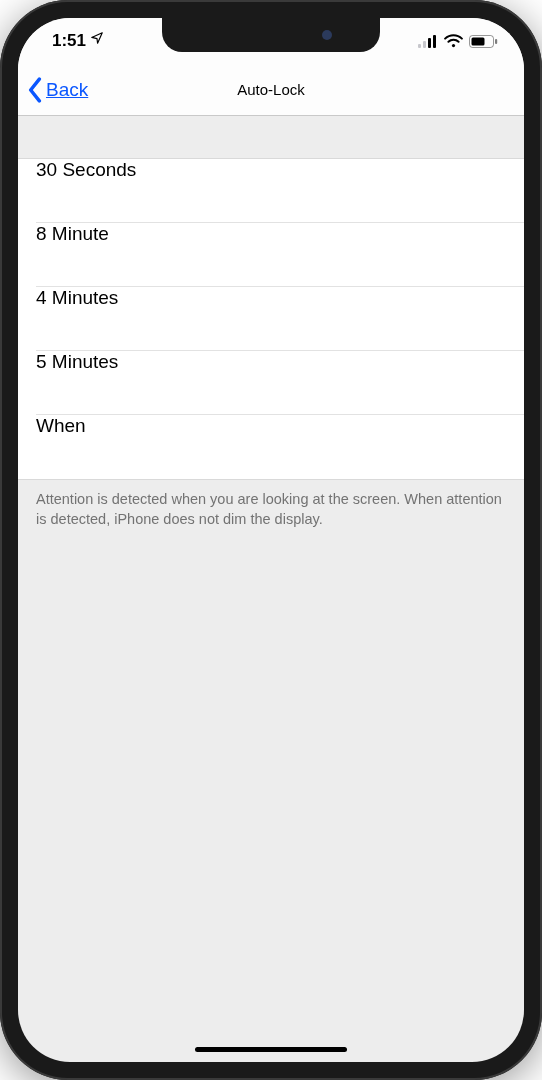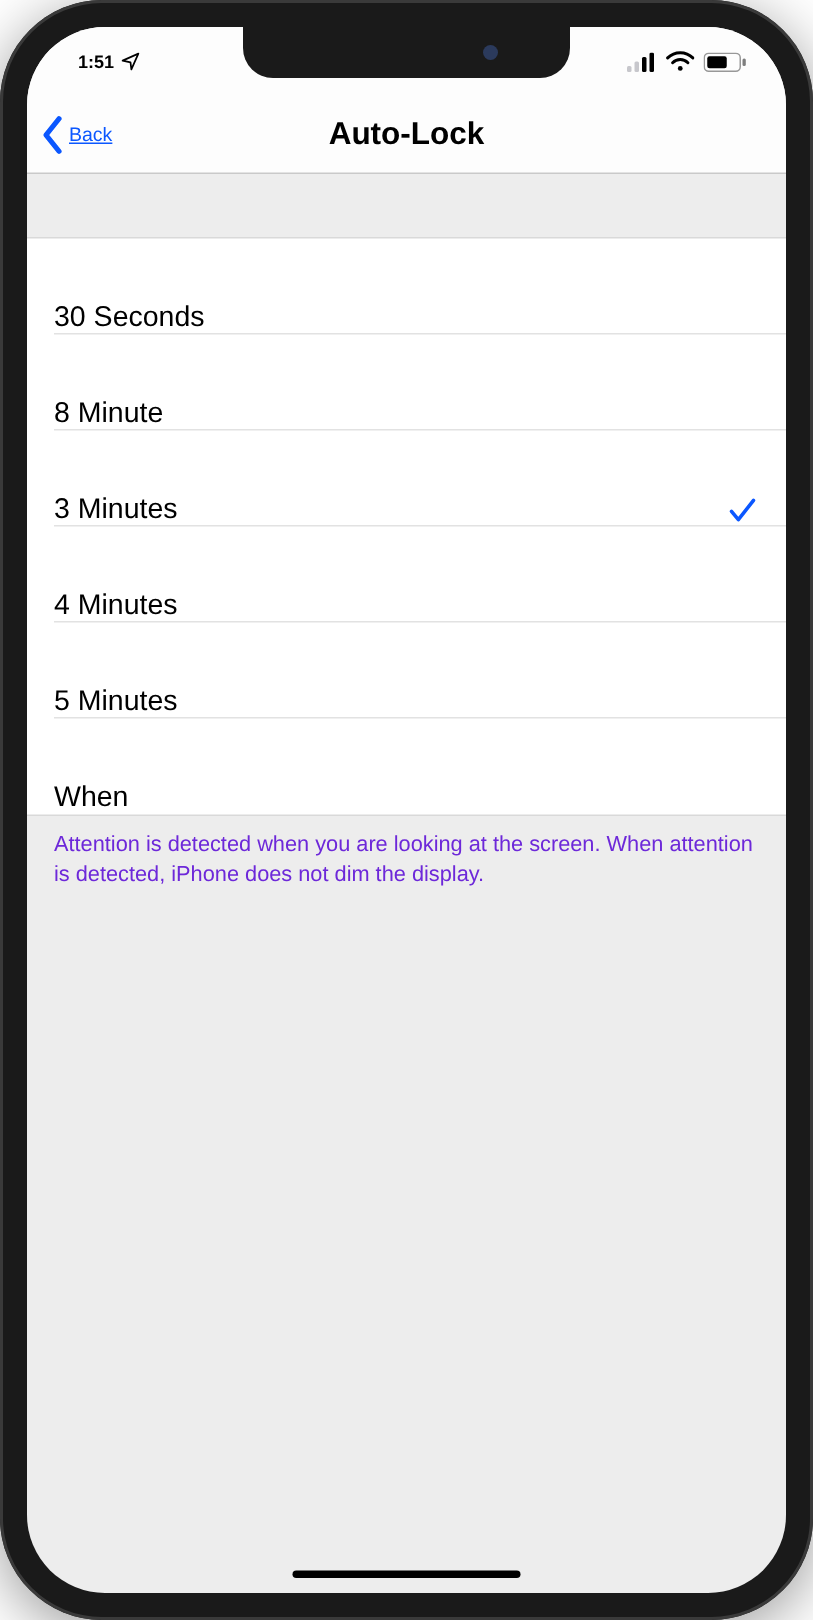--- a/index.html
+++ b/index.html
@@ -61,21 +61,21 @@
       display: flex;
       justify-content: space-between;
       align-items: center;
       padding: 0 26px 0 34px;
       background: #fdfdfd;
       font-weight: 600;
     }
     .status-left {
       display: flex;
       gap: 4px;
-      font-size: 12px;
+      font-size: 17px;
     }
     .status-right {
       display: flex;
       align-items: center;
       gap: 6px;
     }
     
     .nav-bar {
       height: 52px;
       background: #fdfdfd;
@@ -83,48 +83,48 @@
       display: flex;
       align-items: center;
       position: relative;
     }
     .back-btn {
       display: flex;
       align-items: center;
       gap: 2px;
       padding-left: 8px;
       color: #0b57ff;
-      font-size: 13px;
+      font-size: 19px;
       height: 100%;
       cursor: pointer;
     }
     .back-btn svg { display: block; }
     .back-label { text-decoration: underline; }
     .nav-title {
       position: absolute;
       left: 50%;
       transform: translateX(-50%);
-      font-size: 21px;
-      font-weight: 700;
+      font-size: 15px;
+      font-weight: 400;
       color: #000;
     }
     
     .group-spacer {
       height: 42px;
       background: #ededed;
     }
     
     .list {
       background: #fff;
       border-top: 1px solid #d9d9d9;
       border-bottom: 1px solid #d9d9d9;
     }
     .row {
       display: flex;
-      align-items: flex-end;
+      align-items: flex-start;
       justify-content: space-between;
       height: 64px;
       font-size: 19px;
       color: #000;
       position: relative;
       cursor: pointer;
       padding: 0 18px;
     }
     .row:not(:last-child)::after {
       content: "";
@@ -138,21 +138,21 @@
     .check {
       color: #0b57ff;
       display: none;
     }
     .row.selected .check { display: block; }
     
     .footer-text {
       padding: 10px 18px 0 18px;
       font-size: 14.5px;
       line-height: 1.35;
-      color: #6d28d9;
+      color: #737373;
     }
     
     .home-indicator {
       position: absolute;
       bottom: 10px;
       left: 50%;
       transform: translateX(-50%);
       width: 152px;
       height: 5px;
       background: #000;
@@ -208,26 +208,20 @@
 
     <div class="group-spacer"></div>
 
     <div class="list" id="options-list">
         <div class="row">
           <span>30 Seconds</span>
         </div>
         <div class="row">
           <span>8 Minute</span>
         </div>
-        <div class="row selected">
-          <span>3 Minutes</span>
-          <svg class="check" width="22" height="22" viewBox="0 0 24 24">
-            <polyline points="4,13 9,19 20,5" fill="none" stroke="#0b57ff" stroke-width="2.6" stroke-linecap="round" stroke-linejoin="round"></polyline>
-          </svg>
-        </div>
         <div class="row">
           <span>4 Minutes</span>
         </div>
         <div class="row">
           <span>5 Minutes</span>
         </div>
         <div class="row">
           <span>When</span>
         </div>
       </div>

